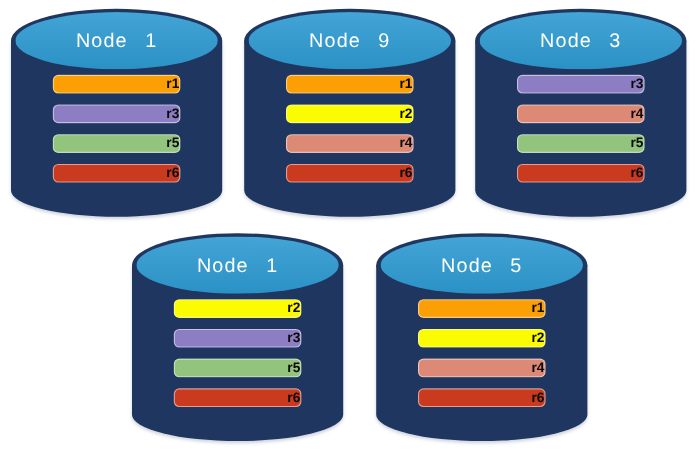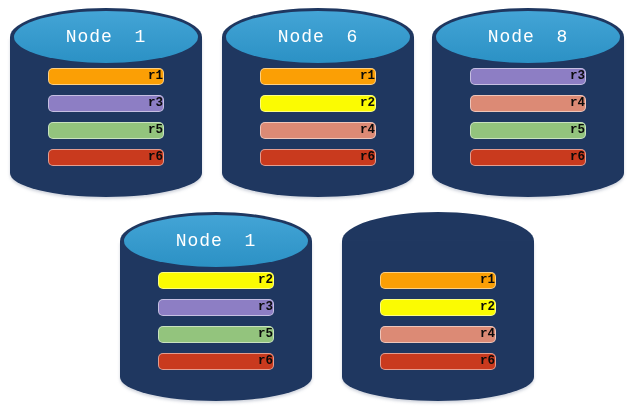--- a/index.html
+++ b/index.html
@@ -2,21 +2,21 @@
 <html><head>
 <meta charset="utf-8">
 <style>
   html, body { margin: 0; padding: 0; background: #ffffff; }
   #canvas {
     position: relative;
     width: 636px;
     height: 408px;
     background: #ffffff;
     overflow: hidden;
-    font-family: Liberation Mono, monospace;
+    font-family: Liberation Sans, sans-serif;
   }
   .node { position: absolute; width: 192px; height: 189px; }
   .n1 { left: 10px;  top: 8px; }
   .n2 { left: 222px; top: 8px; }
   .n3 { left: 432px; top: 8px; }
   .n4 { left: 120px; top: 212px; }
   .n5 { left: 342px; top: 212px; }
 
   
   .cap {
@@ -89,21 +89,21 @@
       <div class="bar" style="background-color: rgb(201, 58, 30);">
           <span class="blabel">r6</span>
         </div>
     </div>
   </div>
 
   <div class="node n2">
     <div class="cap" style="background-color: rgb(31, 55, 96);"></div>
     <div class="cbody" style="background-color: rgb(31, 55, 96);"></div>
     <div class="face" style="background-color: rgb(46, 154, 209);">
-      <span class="nlabel">Node 6</span>
+      <span class="nlabel">Node 9</span>
     </div>
     <div class="bars">
       <div class="bar" style="background-color: rgb(251, 159, 5);">
           <span class="blabel">r1</span>
         </div>
       <div class="bar" style="background-color: rgb(251, 251, 2);">
           <span class="blabel">r2</span>
         </div>
       <div class="bar" style="background-color: rgb(220, 138, 117);">
           <span class="blabel">r4</span>
@@ -111,21 +111,21 @@
       <div class="bar" style="background-color: rgb(201, 58, 30);">
           <span class="blabel">r6</span>
         </div>
     </div>
   </div>
 
   <div class="node n3">
     <div class="cap" style="background-color: rgb(31, 55, 96);"></div>
     <div class="cbody" style="background-color: rgb(31, 55, 96);"></div>
     <div class="face" style="background-color: rgb(46, 154, 209);">
-      <span class="nlabel">Node 8</span>
+      <span class="nlabel">Node 3</span>
     </div>
     <div class="bars">
       <div class="bar" style="background-color: rgb(141, 126, 196);">
           <span class="blabel">r3</span>
         </div>
       <div class="bar" style="background-color: rgb(220, 138, 117);">
           <span class="blabel">r4</span>
         </div>
       <div class="bar" style="background-color: rgb(147, 196, 125);">
           <span class="blabel">r5</span>
@@ -154,20 +154,23 @@
         </div>
       <div class="bar" style="background-color: rgb(201, 58, 30);">
           <span class="blabel">r6</span>
         </div>
     </div>
   </div>
 
   <div class="node n5">
     <div class="cap" style="background-color: rgb(31, 55, 96);"></div>
     <div class="cbody" style="background-color: rgb(31, 55, 96);"></div>
+    <div class="face" style="background-color: rgb(46, 154, 209);">
+      <span class="nlabel">Node 5</span>
+    </div>
     <div class="bars">
       <div class="bar" style="background-color: rgb(251, 159, 5);">
           <span class="blabel">r1</span>
         </div>
       <div class="bar" style="background-color: rgb(251, 251, 2);">
           <span class="blabel">r2</span>
         </div>
       <div class="bar" style="background-color: rgb(220, 138, 117);">
           <span class="blabel">r4</span>
         </div>

